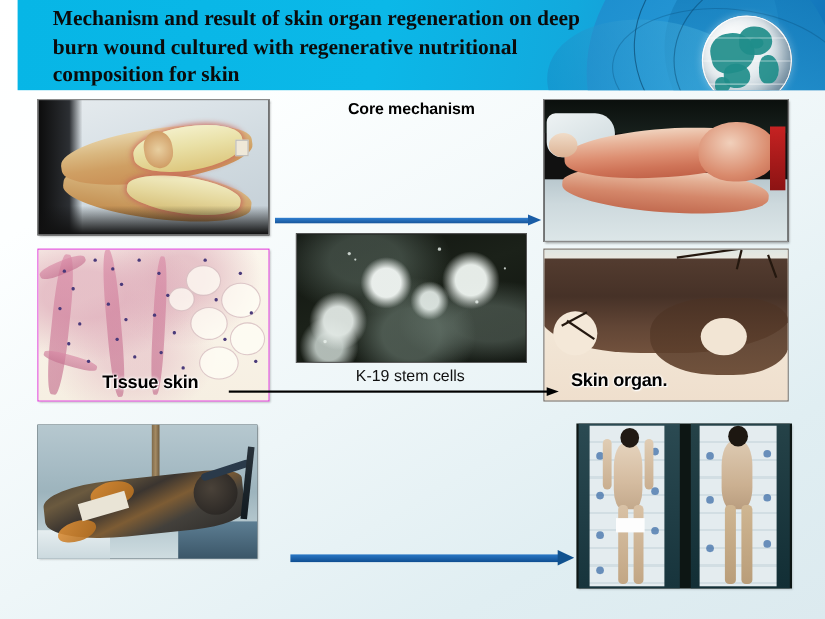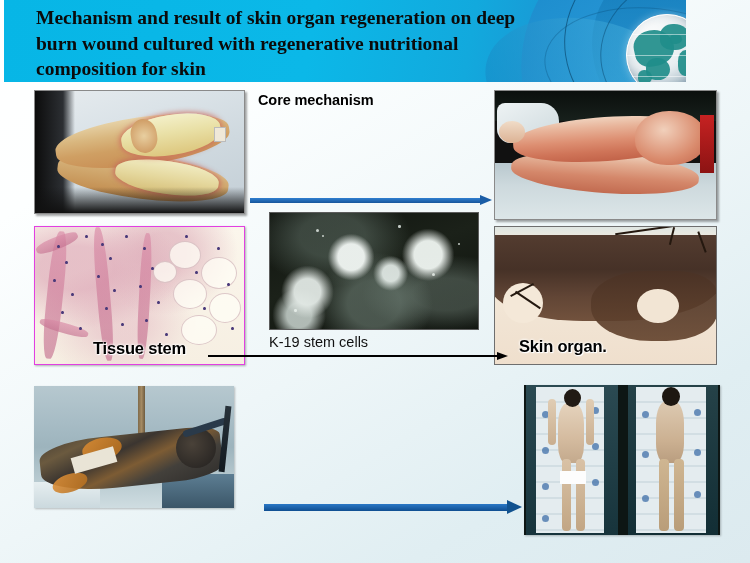--- a/index.html
+++ b/index.html
@@ -8,21 +8,21 @@
     font-family:"Liberation Sans", sans-serif;
     background:#ffffff;
   }
   #slide{
     position:relative;width:750px;height:563px;overflow:hidden;
     background:linear-gradient(150deg,#ffffff 0%,#fdffff 22%,#eef6f8 55%,#e0eef2 80%,#dceaef 100%);
   }
 
   
   #banner{
-    position:absolute;left:4px;top:0;width:682px;height:82px;
+    position:absolute;left:16px;top:0;width:734px;height:82px;
     background:linear-gradient(100deg,#07b6e6 0%,#0bb8e8 45%,#12a9dd 68%,#1e8fd0 86%,#1173b8 100%);
     overflow:hidden;
   }
   #banner .ribbon{position:absolute;border-radius:50%;}
   .rb1{left:520px;top:-60px;width:170px;height:220px;
        background:linear-gradient(120deg,#1b86c9,#2a9bd8 60%,#0b6fae);
        transform:rotate(18deg);opacity:.85;}
   .rb2{left:590px;top:-35px;width:150px;height:175px;
        background:linear-gradient(200deg,#0d6faf,#31a6dd);
        transform:rotate(-22deg);opacity:.7;}
@@ -222,21 +222,21 @@
     background:#1d1711;}
   #p7 .legF{position:absolute;top:74px;width:9px;height:72px;border-radius:4px;
     background:linear-gradient(180deg,#d9c2a6,#c2a684);}
   #p7 .legB{position:absolute;top:74px;width:10px;height:72px;border-radius:4px;
     background:linear-gradient(180deg,#cfb692,#b99d79);}
   #p7 .armF{position:absolute;top:14px;width:8px;height:46px;border-radius:5px;
     background:linear-gradient(180deg,#e0cdb4,#c9ae8f);}
   #p7 .censor{position:absolute;left:36px;top:86px;width:26px;height:13px;background:#fdfdfd;}
 
   
-  .txt{position:absolute;font-weight:bold;color:#000;}
+  .txt{position:absolute;font-weight:bold;color:#000;text-align:center;}
   #coreTitle{left:258px;top:92px;width:232px;font-size:14.5px;letter-spacing:-.1px;}
   #coreBody{left:253px;top:117px;width:242px;font-size:14.5px;line-height:1.28;letter-spacing:-.2px;}
   #k19{left:269px;top:334px;width:208px;font-size:14.5px;font-weight:normal;color:#111;}
   #bottomText{left:280px;top:450px;width:240px;font-size:13.5px;line-height:1.35;text-align:left;}
   #figcap{left:0;top:531px;width:750px;font-size:13.5px;text-align:center;}
 
   
   .arrow{position:absolute;}
   .arrow .shaft{position:absolute;left:0;top:0;height:100%;}
   .arrow .headtri{position:absolute;top:50%;width:0;height:0;}
@@ -336,21 +336,21 @@
     <div class="nuc" style="left:110px;top:92px;"></div>
       <div class="nuc" style="left:130px;top:106px;"></div>
     <div class="nuc" style="left:150px;top:8px;"></div>
       <div class="nuc" style="left:182px;top:20px;"></div>
     <div class="nuc" style="left:160px;top:44px;"></div>
       <div class="nuc" style="left:192px;top:56px;"></div>
     <div class="nuc" style="left:168px;top:80px;"></div>
       <div class="nuc" style="left:196px;top:100px;"></div>
     <div class="nuc" style="left:50px;top:8px;"></div>
       <div class="nuc" style="left:90px;top:8px;"></div>
-    <div class="cap">Tissue stem</div>
+    <div class="cap">Tissue skin</div>
   </div>
 
   <div class="ph" id="p3">
     <div class="bg"></div>
     <div class="spk" style="left:46px;top:16px;width:3px;height:3px;"></div>
     <div class="spk" style="left:52px;top:22px;width:2px;height:2px;"></div>
     <div class="spk" style="left:128px;top:12px;width:2.5px;height:2.5px;"></div>
     <div class="spk" style="left:162px;top:60px;width:3px;height:3px;"></div>
     <div class="spk" style="left:24px;top:96px;width:2.5px;height:2.5px;"></div>
     <div class="spk" style="left:188px;top:30px;width:2px;height:2px;"></div>

